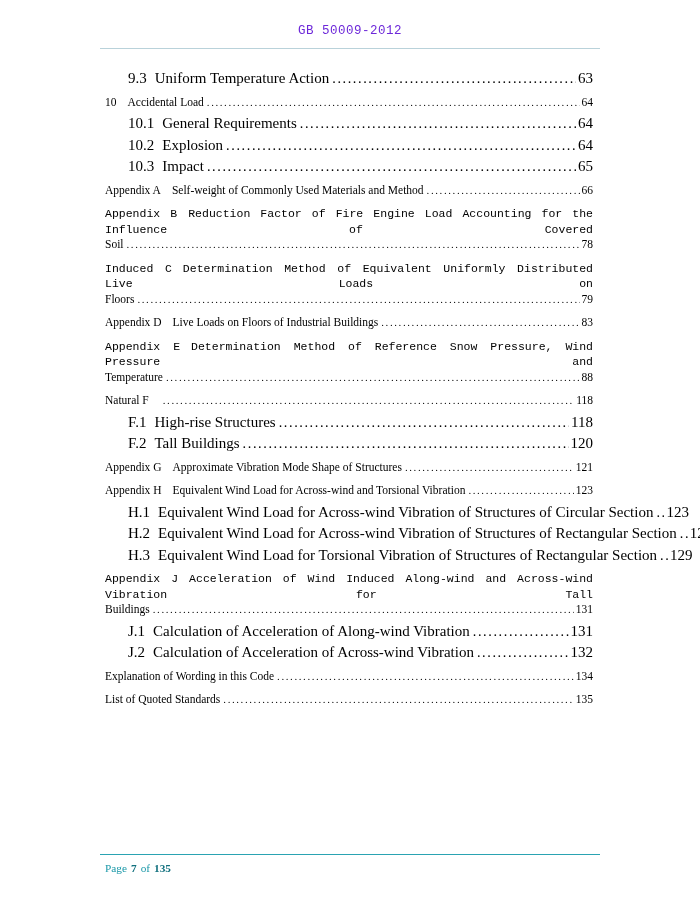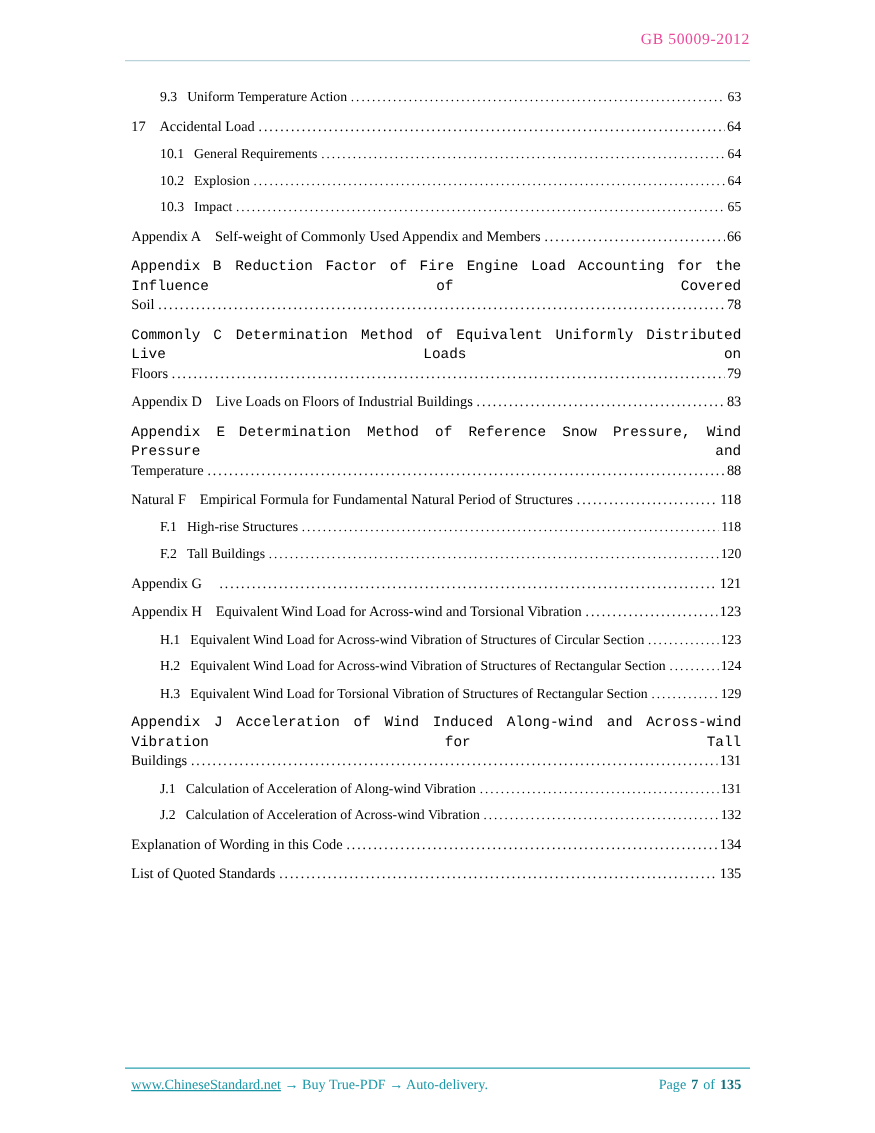--- a/index.html
+++ b/index.html
@@ -6,35 +6,36 @@
   body {
     width:700px; height:906px;
     background:#ffffff;
     font-family:"Liberation Serif", serif;
     color:#000;
     position:relative;
     overflow:hidden;
   }
   .doc-header {
     position:absolute; top:24px; left:100px; right:100px;
-    text-align:right;
-    color:#ec4899;
+    text-align:center;
+    color:#6d28d9;
     font-size:12.5px;
     letter-spacing:0.5px;
+    font-family:Liberation Mono, monospace;
   }
   .header-rule {
     position:absolute; top:48px; left:100px; right:100px;
     border-top:1px solid #b9d2da;
   }
   .toc {
     position:absolute; top:71px; left:105px; width:488px;
   }
   .entry { color:#000; }
   .entry.l0 { font-size:11.5px; margin-top:8px; }
-  .entry.l1 { font-size:11px; margin-top:6px; margin-left:23px; }
+  .entry.l1 { font-size:15px; margin-top:6px; margin-left:23px; }
   .entry:first-child { margin-top:0; }
   .line { line-height:15.5px;font-family:Liberation Mono, monospace; }
   .pre { text-align:justify; text-align-last:justify; }
   .row { display:flex; align-items:baseline; line-height:15.5px; }
   .num { margin-right:11px; white-space:nowrap; }
   .l1 .num { margin-right:8px; }
   .lbl { white-space:nowrap; }
   .leader {
     flex:1 1 auto; min-width:8px;
     overflow:hidden; white-space:nowrap;
@@ -71,21 +72,21 @@
       <div class="entry l1">
         <div class="row">
           <span class="num">9.3</span>
           <span class="lbl">Uniform Temperature Action</span>
           <span class="leader">................................................................................................................................................................................................................................................................................................................................................................................................................</span>
           <span class="pagenum">63</span>
         </div>
       </div>
       <div class="entry l0">
         <div class="row">
-          <span class="num">17</span>
+          <span class="num">10</span>
           <span class="lbl">Accidental Load</span>
           <span class="leader">................................................................................................................................................................................................................................................................................................................................................................................................................</span>
           <span class="pagenum">64</span>
         </div>
       </div>
       <div class="entry l1">
         <div class="row">
           <span class="num">10.1</span>
           <span class="lbl">General Requirements</span>
           <span class="leader">................................................................................................................................................................................................................................................................................................................................................................................................................</span>
@@ -104,35 +105,35 @@
         <div class="row">
           <span class="num">10.3</span>
           <span class="lbl">Impact</span>
           <span class="leader">................................................................................................................................................................................................................................................................................................................................................................................................................</span>
           <span class="pagenum">65</span>
         </div>
       </div>
       <div class="entry l0">
         <div class="row">
           <span class="num">Appendix A</span>
-          <span class="lbl">Self-weight of Commonly Used Appendix and Members</span>
+          <span class="lbl">Self-weight of Commonly Used Materials and Method</span>
           <span class="leader">................................................................................................................................................................................................................................................................................................................................................................................................................</span>
           <span class="pagenum">66</span>
         </div>
       </div>
       <div class="entry l0">
         <div class="line pre"><span class="num">Appendix B</span><span>Reduction Factor of Fire Engine Load Accounting for the Influence of Covered</span></div>
         <div class="row">
           <span class="lbl">Soil</span>
           <span class="leader">................................................................................................................................................................................................................................................................................................................................................................................................................</span>
           <span class="pagenum">78</span>
         </div>
       </div>
       <div class="entry l0">
-        <div class="line pre"><span class="num">Commonly C</span><span>Determination Method of Equivalent Uniformly Distributed Live Loads on</span></div>
+        <div class="line pre"><span class="num">Induced C</span><span>Determination Method of Equivalent Uniformly Distributed Live Loads on</span></div>
         <div class="row">
           <span class="lbl">Floors</span>
           <span class="leader">................................................................................................................................................................................................................................................................................................................................................................................................................</span>
           <span class="pagenum">79</span>
         </div>
       </div>
       <div class="entry l0">
         <div class="row">
           <span class="num">Appendix D</span>
           <span class="lbl">Live Loads on Floors of Industrial Buildings</span>
@@ -144,21 +145,20 @@
         <div class="line pre"><span class="num">Appendix E</span><span>Determination Method of Reference Snow Pressure, Wind Pressure and</span></div>
         <div class="row">
           <span class="lbl">Temperature</span>
           <span class="leader">................................................................................................................................................................................................................................................................................................................................................................................................................</span>
           <span class="pagenum">88</span>
         </div>
       </div>
       <div class="entry l0">
         <div class="row">
           <span class="num">Natural F</span>
-          <span class="lbl">Empirical Formula for Fundamental Natural Period of Structures</span>
           <span class="leader">................................................................................................................................................................................................................................................................................................................................................................................................................</span>
           <span class="pagenum">118</span>
         </div>
       </div>
       <div class="entry l1">
         <div class="row">
           <span class="num">F.1</span>
           <span class="lbl">High-rise Structures</span>
           <span class="leader">................................................................................................................................................................................................................................................................................................................................................................................................................</span>
           <span class="pagenum">118</span>
@@ -168,20 +168,21 @@
         <div class="row">
           <span class="num">F.2</span>
           <span class="lbl">Tall Buildings</span>
           <span class="leader">................................................................................................................................................................................................................................................................................................................................................................................................................</span>
           <span class="pagenum">120</span>
         </div>
       </div>
       <div class="entry l0">
         <div class="row">
           <span class="num">Appendix G</span>
+          <span class="lbl">Approximate Vibration Mode Shape of Structures</span>
           <span class="leader">................................................................................................................................................................................................................................................................................................................................................................................................................</span>
           <span class="pagenum">121</span>
         </div>
       </div>
       <div class="entry l0">
         <div class="row">
           <span class="num">Appendix H</span>
           <span class="lbl">Equivalent Wind Load for Across-wind and Torsional Vibration</span>
           <span class="leader">................................................................................................................................................................................................................................................................................................................................................................................................................</span>
           <span class="pagenum">123</span>
@@ -246,21 +247,18 @@
         <div class="row">
           <span class="lbl">List of Quoted Standards</span>
           <span class="leader">................................................................................................................................................................................................................................................................................................................................................................................................................</span>
           <span class="pagenum">135</span>
         </div>
       </div>
     </div>
 
   <div class="footer-rule"></div>
   <div class="doc-footer">
-    <div>
-      <span class="flink">www.ChineseStandard.net</span><span class="ftail"> → Buy True-PDF → Auto-delivery.</span>
-    </div>
     <div>
       <span class="pg-word">Page</span><span class="pg-num">7</span><span class="pg-word">of</span><span class="pg-num last">135</span>
     </div>
   </div>
 
 </div>
 
 </body></html>

